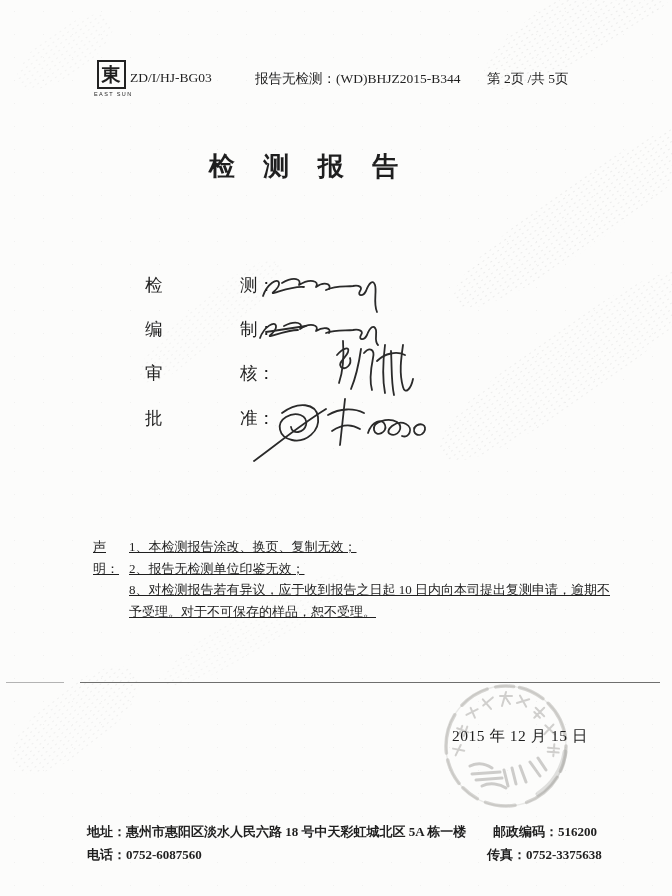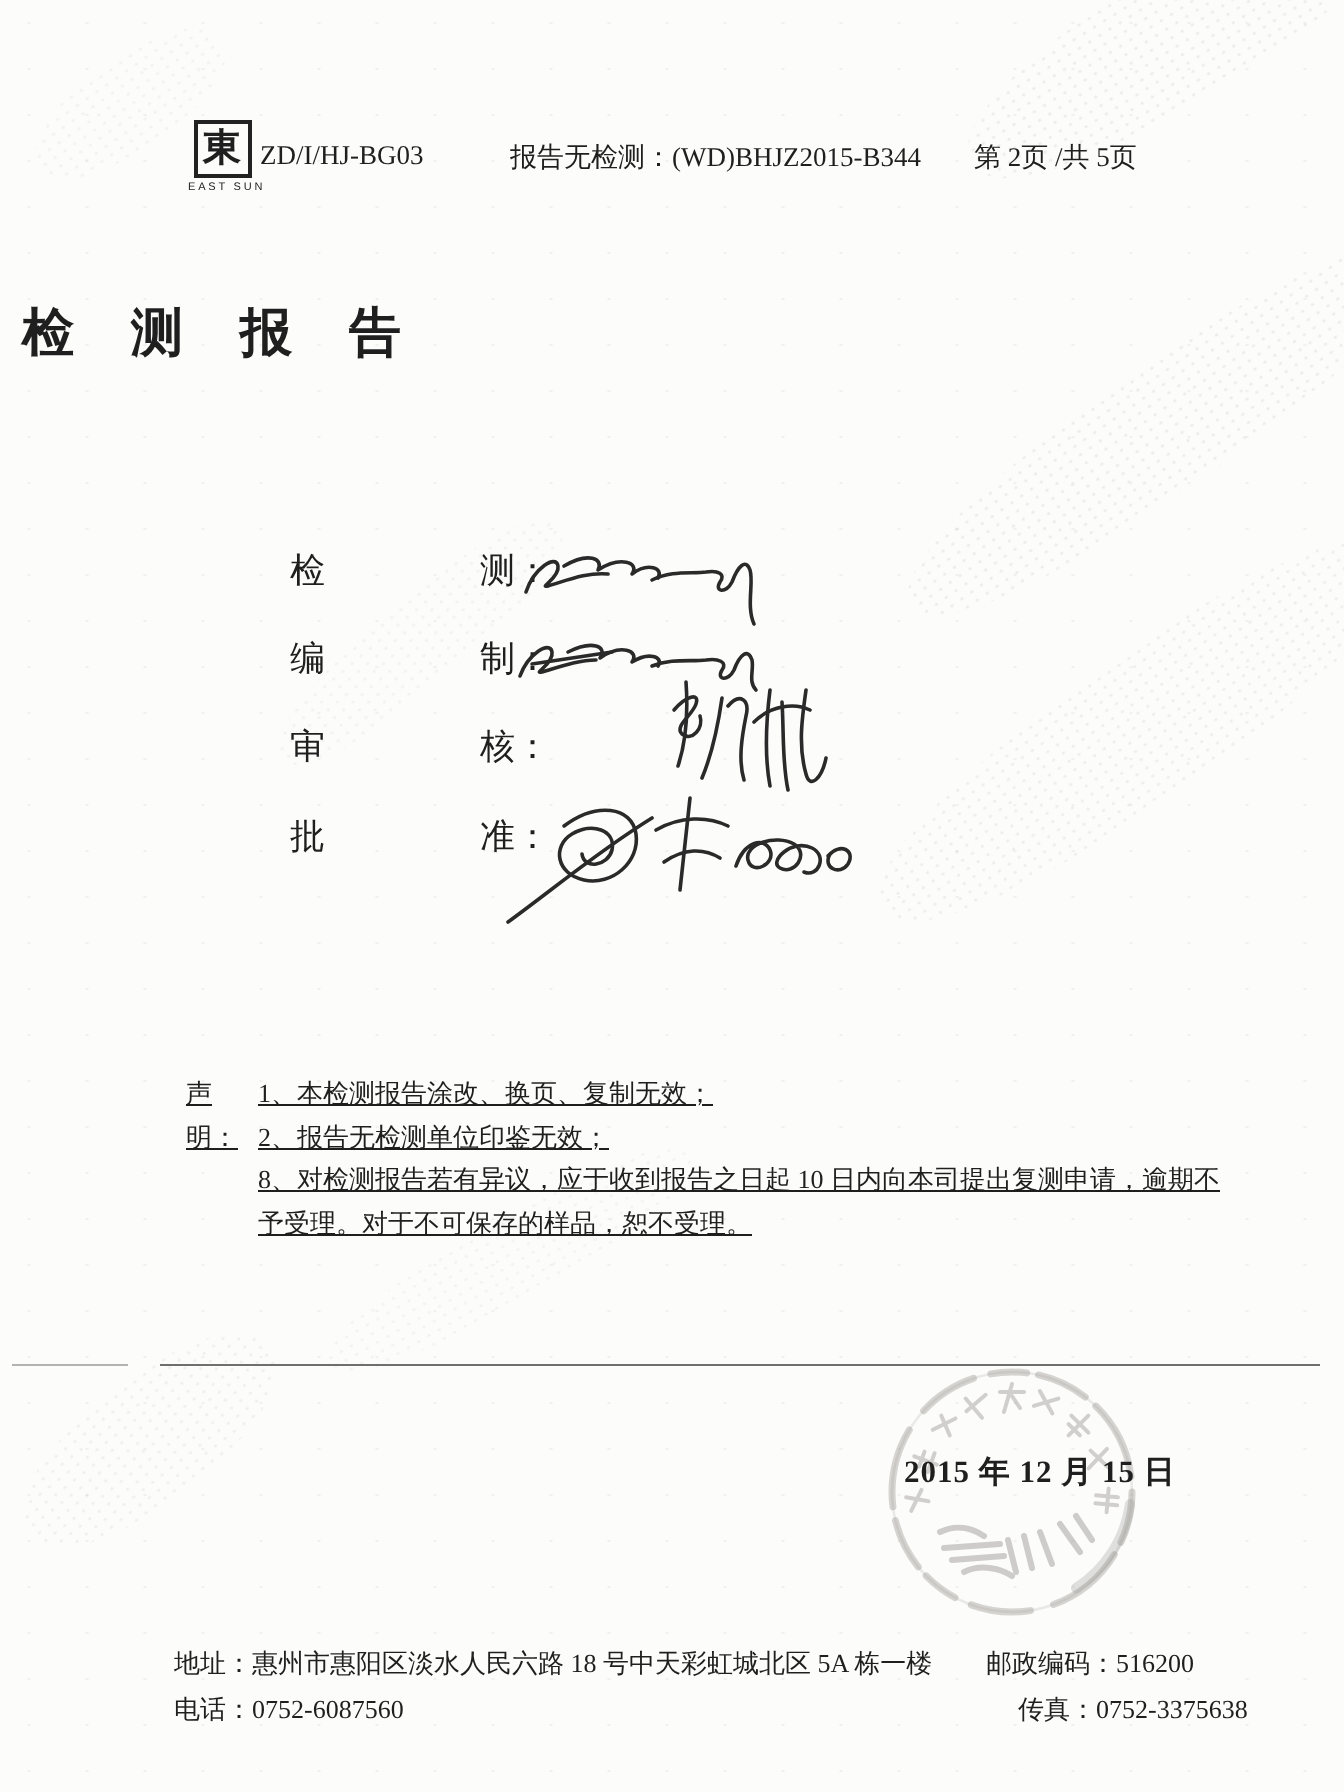--- a/index.html
+++ b/index.html
@@ -38,21 +38,21 @@
   }
   .logo .cap{
     font-family:"Liberation Sans","DejaVu Sans",sans-serif;
     font-size:5.5px; letter-spacing:1.4px; margin-top:2px; color:#222; white-space:nowrap;
   }
   .doc-code{position:absolute; left:130px; top:70px; font-size:13.5px;}
   .commission{position:absolute; left:255px; top:70px; font-size:13.5px;}
   .page-info{position:absolute; left:487px; top:70px; font-size:13.5px;}
 
   .title{
-    position:absolute; left:0; top:149px; width:607px; text-align:left;
+    position:absolute; left:0; top:149px; width:607px; text-align:center;
     font-size:26px; font-weight:bold; letter-spacing:11px; text-indent:11px;font-family:Liberation Serif, serif;
   }
 
   
   .sigs{position:absolute; left:145px; top:271px; width:330px; height:230px;}
   .sig-row{position:absolute; left:0; width:330px; height:26px; font-size:17.5px;}
   .r0{top:2px;} .r1{top:46px;} .r2{top:90px;} .r3{top:135px;}
   .sig-row .l1{position:absolute; left:0;}
   .sig-row .l2{position:absolute; left:95px;}
   .sig-svg{position:absolute; pointer-events:none;}
@@ -65,27 +65,27 @@
   
   .statement{position:absolute; left:93px; top:536px; display:flex; font-size:13px; line-height:21.6px;text-decoration:underline;}
   .statement .label{width:36px; flex:0 0 36px;}
   .statement .items{width:493px;}
 
   
   .divider-a{position:absolute; left:6px; top:682px; width:58px; height:1px; background:rgba(90,90,90,.45);}
   .divider-b{position:absolute; left:80px; top:682px; width:580px; height:1px; background:rgba(75,75,75,.8);}
   .stamp{position:absolute; left:442px; top:682px; width:128px; height:128px; pointer-events:none;}
   .stamp *{stroke:#95938f; fill:none; stroke-linecap:round;}
-  .date{position:absolute; left:452px; top:726px; font-size:15.5px; letter-spacing:.5px; z-index:5;font-weight:bold;}
+  .date{position:absolute; left:452px; top:726px; font-size:15.5px; letter-spacing:.5px; z-index:5;}
 
   
   .footer{position:absolute; left:87px; top:823px; width:530px; font-size:13px;}
-  .f-row{position:relative; height:23px; white-space:nowrap;}
+  .f-row{position:relative; height:23px; white-space:nowrap;font-weight:bold;}
   .f-right1{position:absolute; left:406px;}
-  .f-right2{position:absolute; left:422px;}
+  .f-right2{position:absolute; left:400px;}
 </style>
 </head>
 <body>
 
 <div class="page">
 
   <div class="streak s1"></div>
   <div class="streak s2"></div>
   <div class="streak s3"></div>
   <div class="streak s4"></div>

